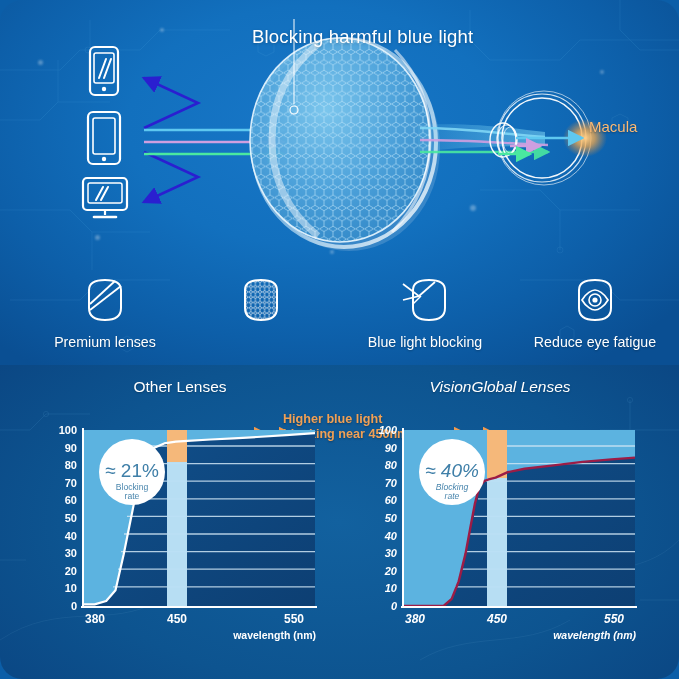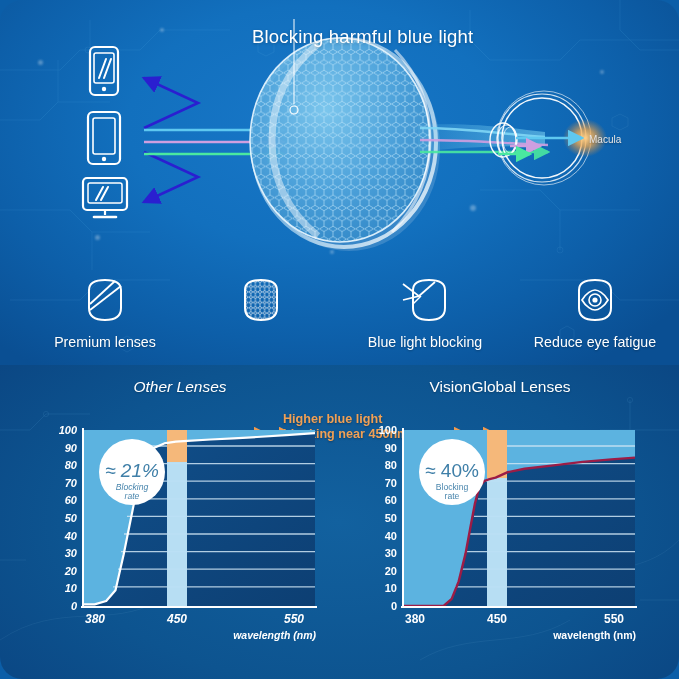--- a/index.html
+++ b/index.html
@@ -24,22 +24,22 @@
   .circuit{position:absolute;left:0;top:0;width:679px;height:679px;opacity:.30;}
   .glowdot{position:absolute;border-radius:50%;background:rgba(255,255,255,.30);filter:blur(1px);}
 
   
   .head-title{
     position:absolute;left:252px;top:26px;
     font-size:18.5px;color:#ffffff;letter-spacing:.2px;white-space:nowrap;
     text-shadow:0 1px 3px rgba(0,0,0,.25);
   }
   .macula-label{
-    position:absolute;left:589px;top:134px;
-    font-size:10px;color:#e5e5e5;white-space:nowrap;
+    position:absolute;left:589px;top:118px;
+    font-size:15px;color:#fdba74;white-space:nowrap;
     text-shadow:0 1px 2px rgba(0,0,0,.3);
   }
 
   .dev{position:absolute;}
   .dev svg{display:block;}
 
   
   .features{position:absolute;left:0;top:274px;width:679px;height:100px;margin-left:10px;}
   .feat{position:absolute;top:0;width:170px;text-align:center;}
   .feat .ficon{height:52px;display:flex;align-items:center;justify-content:center;}
@@ -291,21 +291,21 @@
 
     <path d="M208 48 L208 12 L239 12" fill="none" stroke="#ef9a4e" stroke-width="1.5"></path>
     <line x1="239" y1="12" x2="263" y2="12" stroke="#ef9a4e" stroke-width="1.5" marker-end="url(#aOr)"></line>
     <line x1="265" y1="12" x2="288" y2="12" stroke="#ef9a4e" stroke-width="1.5" marker-end="url(#aOr)"></line>
 
     <line x1="437" y1="12" x2="463" y2="12" stroke="#ef9a4e" stroke-width="1.5" marker-end="url(#aOr)"></line>
     <line x1="465" y1="12" x2="492" y2="12" stroke="#ef9a4e" stroke-width="1.5" marker-end="url(#aOr)"></line>
     <path d="M492 12 L513 12 L513 48" fill="none" stroke="#ef9a4e" stroke-width="1.5"></path>
   </svg>
 
-  <div class="chart" style="left:20px;font-style:italic;">
+  <div class="chart" style="left:20px;">
     <div class="chart-title">Other Lenses</div>
     <svg width="320" height="300" viewBox="0 0 320 300">
       <defs>
         <clipPath id="plotL">
             <rect x="63" y="52" width="232" height="176"></rect>
           </clipPath>
         <linearGradient id="darkL" x1="0" y1="0" x2="1" y2="1">
           <stop offset="0%" stop-color="#10508c"></stop>
           <stop offset="100%" stop-color="#0d3f73"></stop>
         </linearGradient>
@@ -371,21 +371,21 @@
       <g font-family="Liberation Sans, sans-serif" font-size="12" font-weight="bold" fill="#ffffff" text-anchor="middle">
         <text x="75" y="245">380</text>
         <text x="157" y="245">450</text>
         <text x="274" y="245">550</text>
       </g>
 
       <text x="296" y="261" text-anchor="end" font-family="Liberation Sans, sans-serif" font-size="10.5" font-weight="bold" fill="#ffffff">wavelength (nm)</text>
     </svg>
   </div>
 
-  <div class="chart" style="left:340px;">
+  <div class="chart" style="left:340px;font-style:italic;">
     <div class="chart-title">VisionGlobal Lenses</div>
     <svg width="320" height="300" viewBox="0 0 320 300">
       <defs>
         <clipPath id="plotR">
             <rect x="63" y="52" width="232" height="176"></rect>
           </clipPath>
         <linearGradient id="darkR" x1="0" y1="0" x2="1" y2="1">
           <stop offset="0%" stop-color="#10508c"></stop>
           <stop offset="100%" stop-color="#0d3f73"></stop>
         </linearGradient>

